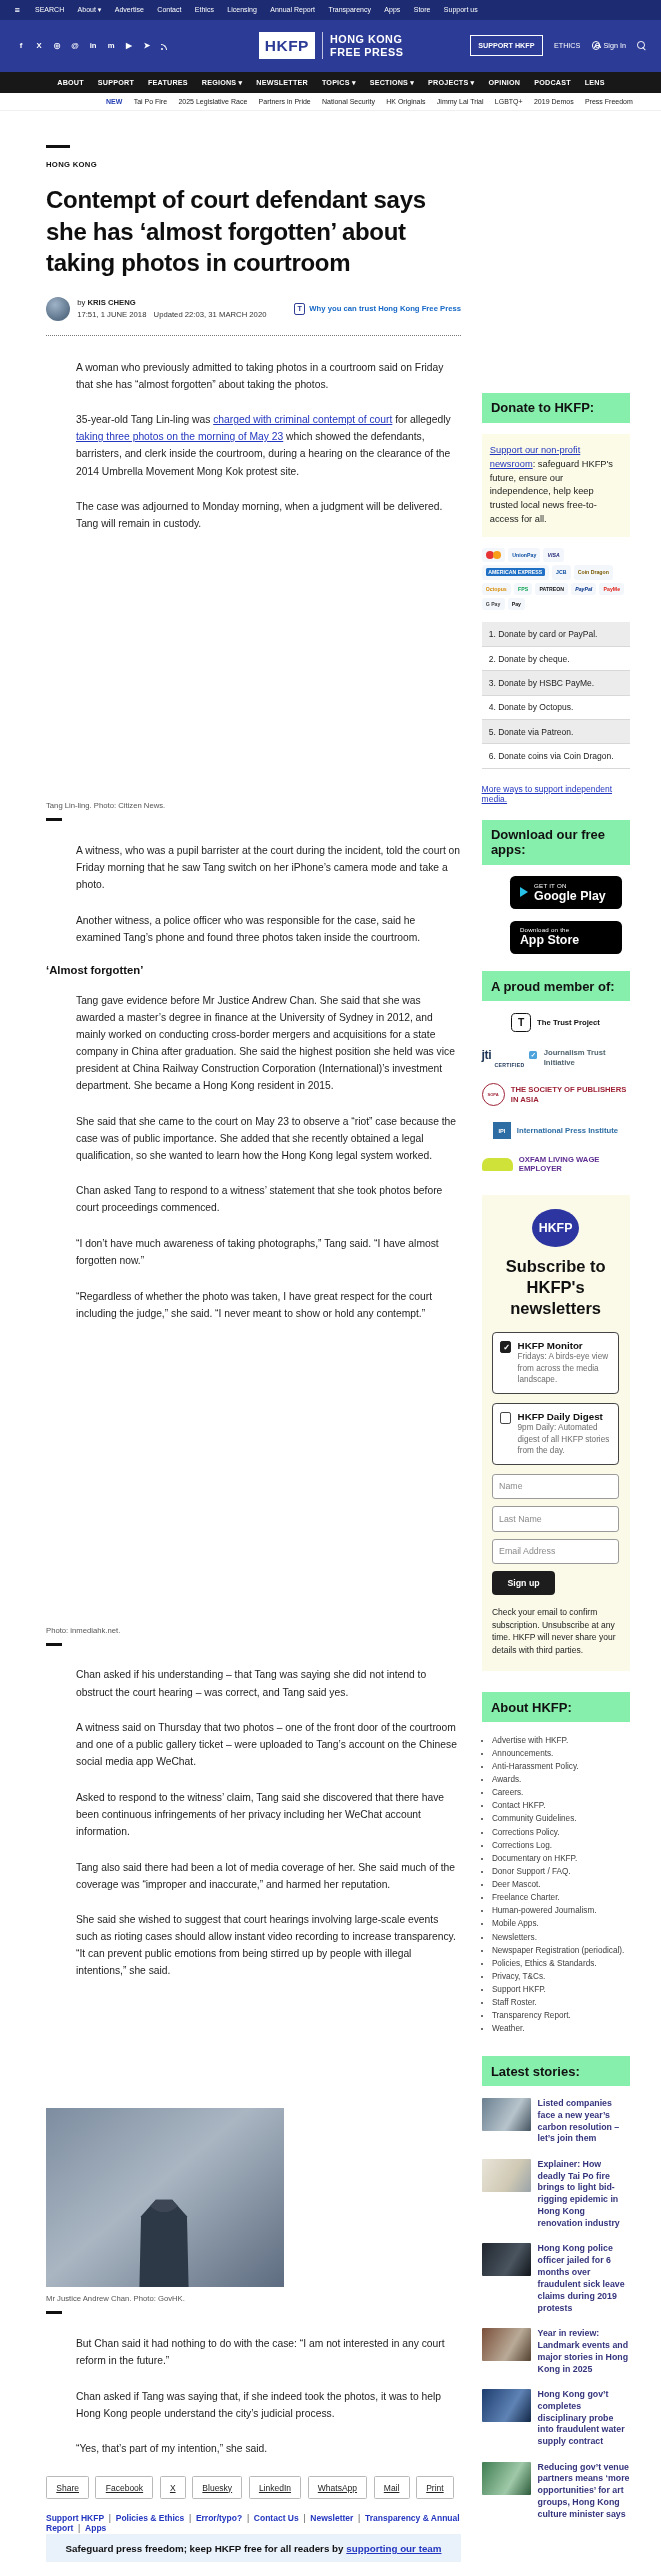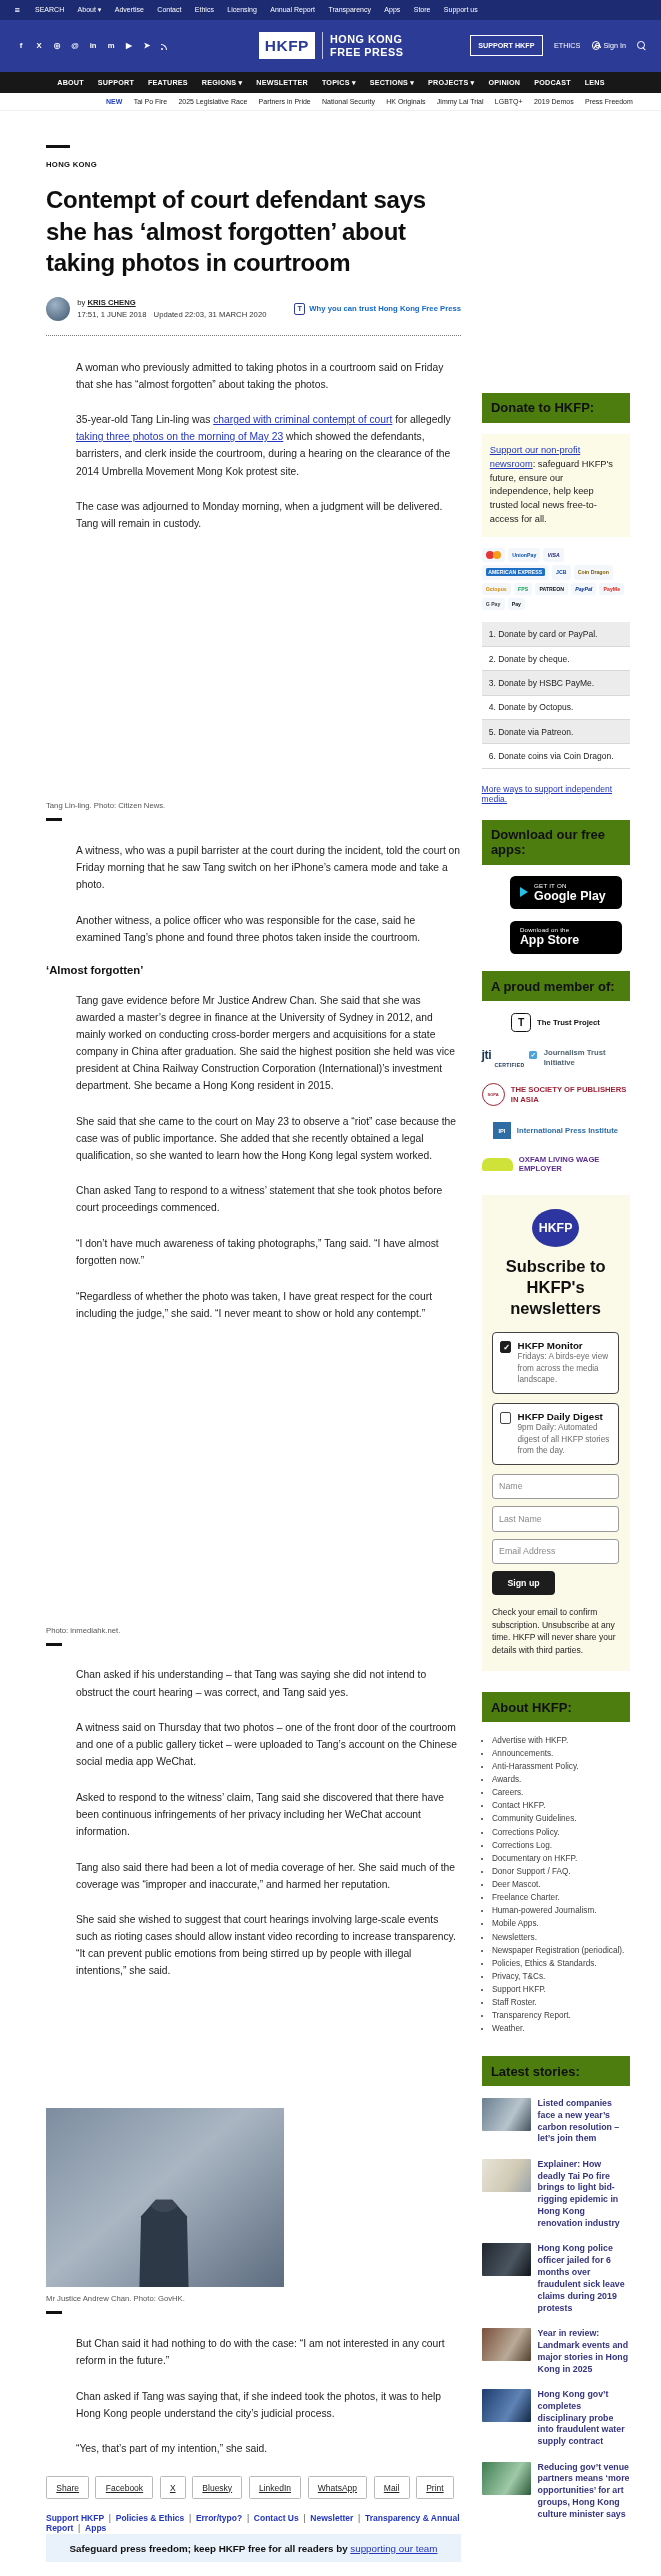--- a/index.html
+++ b/index.html
@@ -43,21 +43,21 @@
   .content { display:flex; padding:0 31px 0 46px; gap:20.6px; }
   .main { width:415px; padding-top:34px; }
   .sidebar { width:148px; padding-top:282px; }
   
   .kicker-bar { width:24px; height:3.6px; background:#111; margin-bottom:11.3px; }
   .category { font-size:7.7px; font-weight:700; letter-spacing:0.3px; color:#111; margin-bottom:15.5px; }
   h1.title { font-size:24px; line-height:1.32; letter-spacing:-0.3px; color:#0e0e0e; font-weight:800; margin-bottom:17.5px; }
   .byline { display:flex; align-items:center; gap:7.2px; }
   .avatar { width:24px; height:24px; border-radius:50%; background:radial-gradient(circle at 38% 32%, #9fb3c8, #5a7187 70%); flex:0 0 auto; }
   .by-block { font-size:7.7px; line-height:1.6; }
-  .by-name b { font-weight:800;text-decoration:underline; }
+  .by-name b { font-weight:800; }
   .by-date { color:#333; }
   .by-date .upd { margin-left:7.2px; }
   .trust { margin-left:auto; display:flex; align-items:center; gap:4.1px; color:#1668c7; font-weight:700; font-size:7.7px; cursor:pointer; }
   .t-ic { width:11.3px; height:11.3px; border:1px solid #2c3b96; border-radius:2.1px; color:#2c3b96; font-weight:800; display:flex; align-items:center; justify-content:center; font-size:7.2px; background:#fff; }
   .dotted { border-bottom:1px dotted #777; margin:13.4px 0 23px; }
   .main p.para { font-size:10.3px; line-height:1.66; color:#1d1d1d; margin-bottom:18.5px;margin-left:30px; }
   a.inlink, .inlink { color:#2336bf; text-decoration:underline; cursor:pointer; }
   h2.subhead { font-size:11.3px; font-weight:800; color:#111; margin:3.1px 0 15.5px; }
   .photo-blank { width:100%; }
   .ph1 { height:243px; }
@@ -70,35 +70,35 @@
                 linear-gradient(#2e3947,#2e3947); clip-path:polygon(20% 100%,22% 40%,40% 26%,60% 26%,78% 40%,80% 100%); }
   figcaption.cap { font-size:7.7px; color:#555; margin-top:7.2px; }
   .mini-bar { width:15.5px; height:3.1px; background:#111; margin:8.2px 0 20.6px; }
   
   .share-row { display:flex; flex-wrap:wrap; gap:6.2px; margin:5.2px 0 13.4px; }
   .share-chip { border:0.5px solid #b9b9b9; border-radius:1.5px; background:#fff; padding:5.7px 9.3px; font-size:8.5px; color:#222; text-decoration:underline; cursor:pointer; font-family:inherit; }
   .pagelinks { font-size:8.5px; font-weight:700; color:#2336bf; margin-bottom:1px; }
   .pagelinks span.pl { cursor:pointer; text-decoration:none; }
   .pagelinks span.pl:not(:last-child)::after { content:"  |  "; color:#555; font-weight:400; white-space:pre; }
   .support-banner { background:#e9f1fb; text-align:center; font-size:9.8px; font-weight:700; padding:8.8px 5.2px; margin-bottom:15.5px; color:#111; }
-  .support-banner .inlink { font-weight:400; }
+  .support-banner .inlink { font-weight:700; }
   .app-badge { background:#000; color:#fff; border-radius:5.2px; padding:4.6px 10.3px 5.7px; min-width:112px; display:flex; align-items:center; gap:6.2px; cursor:pointer;margin-left:20px; }
   .gp-tri { width:0; height:0; border-left:8.2px solid #27c1e8; border-top:5.7px solid transparent; border-bottom:5.7px solid transparent; }
   .ab-txt .small { font-size:6.2px; letter-spacing:0.2px; }
   .ab-txt .big { font-size:12.4px; font-weight:700; line-height:1.1; }
   .pm { background:#eef2f9; border-radius:3.1px; padding:4.6px 7.2px; font-size:6.7px; font-weight:800; display:flex; align-items:center; gap:3.1px; }
   .pm .mc-c1,.pm .mc-c2 { width:8.2px; height:8.2px; border-radius:50%; display:inline-block; }
   .mc-c1 { background:#e63434; } .mc-c2 { background:#f79e1b; margin-left:-4.1px; }
   .pm-visa { color:#1a1f71; font-style:italic; }
   .pm-amex { background:#1f6fc4; color:#fff; border-radius:1.5px; padding:1px 2.6px; font-size:5.2px; }
   .pm-jcb { color:#0b4ea2; } .pm-oct { color:#d88b00; } .pm-pp { color:#003087; font-style:italic; }
   .pm-payme { color:#e1251b; } .pm-fps { color:#0aa34f; } .pm-gpay { color:#444; } .pm-apay { color:#111; }
   .pm-patreon { color:#111; } .pm-union { color:#0b4ea2; } .pm-coin { color:#7a5a00; }
   
-  .side-header { background:#4d7c0f; font-size:13px; font-weight:800; color:#111; padding:7.7px 9.3px; margin-bottom:11.3px; }
+  .side-header { background:#86efac; font-size:13px; font-weight:800; color:#111; padding:7.7px 9.3px; margin-bottom:11.3px; }
   .yellow-box { background:#fcfbe7; padding:9.3px 8.2px; font-size:9.3px; line-height:1.5; color:#222; margin-bottom:11.3px; }
   .yellow-box .inlink { font-weight:400; }
   .side-pay { display:flex; flex-wrap:wrap; gap:3.1px; margin-bottom:12.4px; }
   .side-pay .pm { padding:3.1px 4.1px; font-size:5.2px; background:#f3f6fb; }
   .don-list { list-style:none; margin-bottom:13.4px; }
   .don-list li { font-size:8.5px; color:#222; padding:6.7px 7.2px; border-bottom:0.5px solid #d8d8d8; cursor:pointer; }
   .don-list li:nth-child(odd) { background:#ececec; }
   .moreways { display:inline-block; color:#2336bf; text-decoration:underline; font-size:8.5px; margin:2.1px 0 15.5px; cursor:pointer; }
   .side-badge-wrap { display:flex; flex-direction:column; align-items:center; gap:11.3px; margin-bottom:17.5px; }
   .member-list { display:flex; flex-direction:column; gap:15.5px; align-items:center; margin-bottom:20.6px; }

